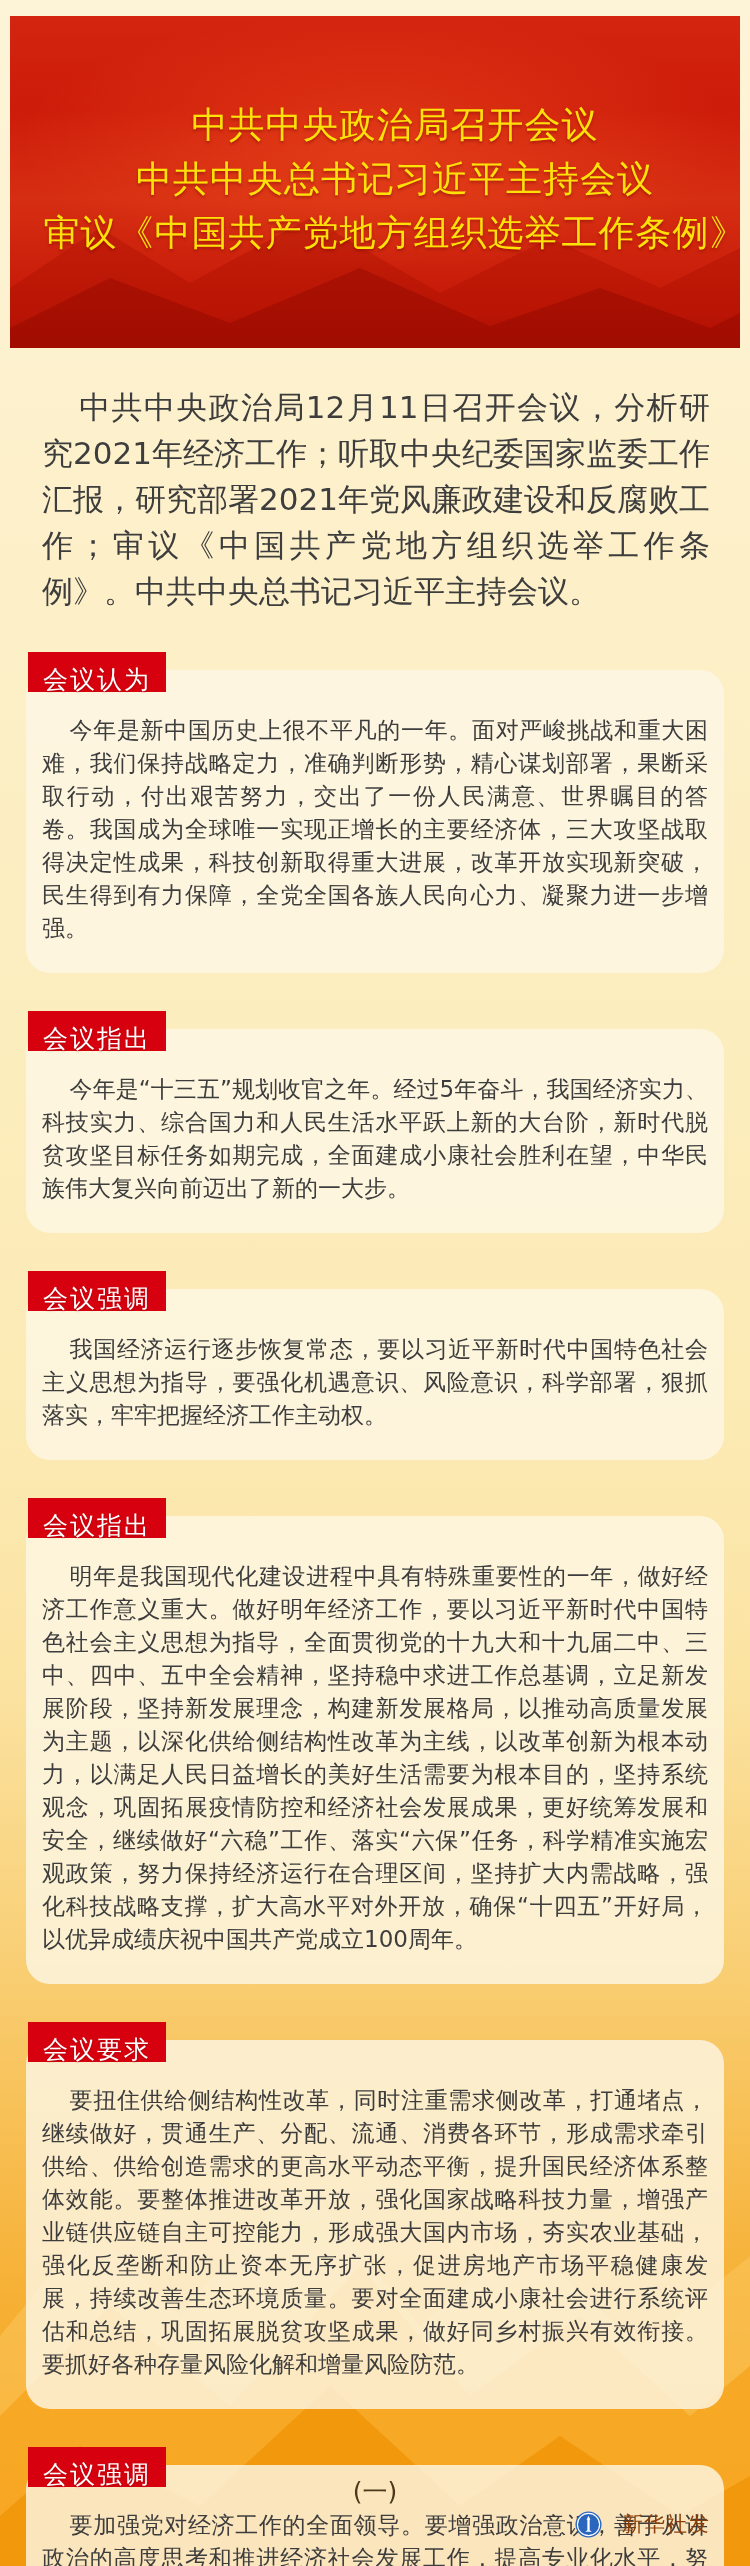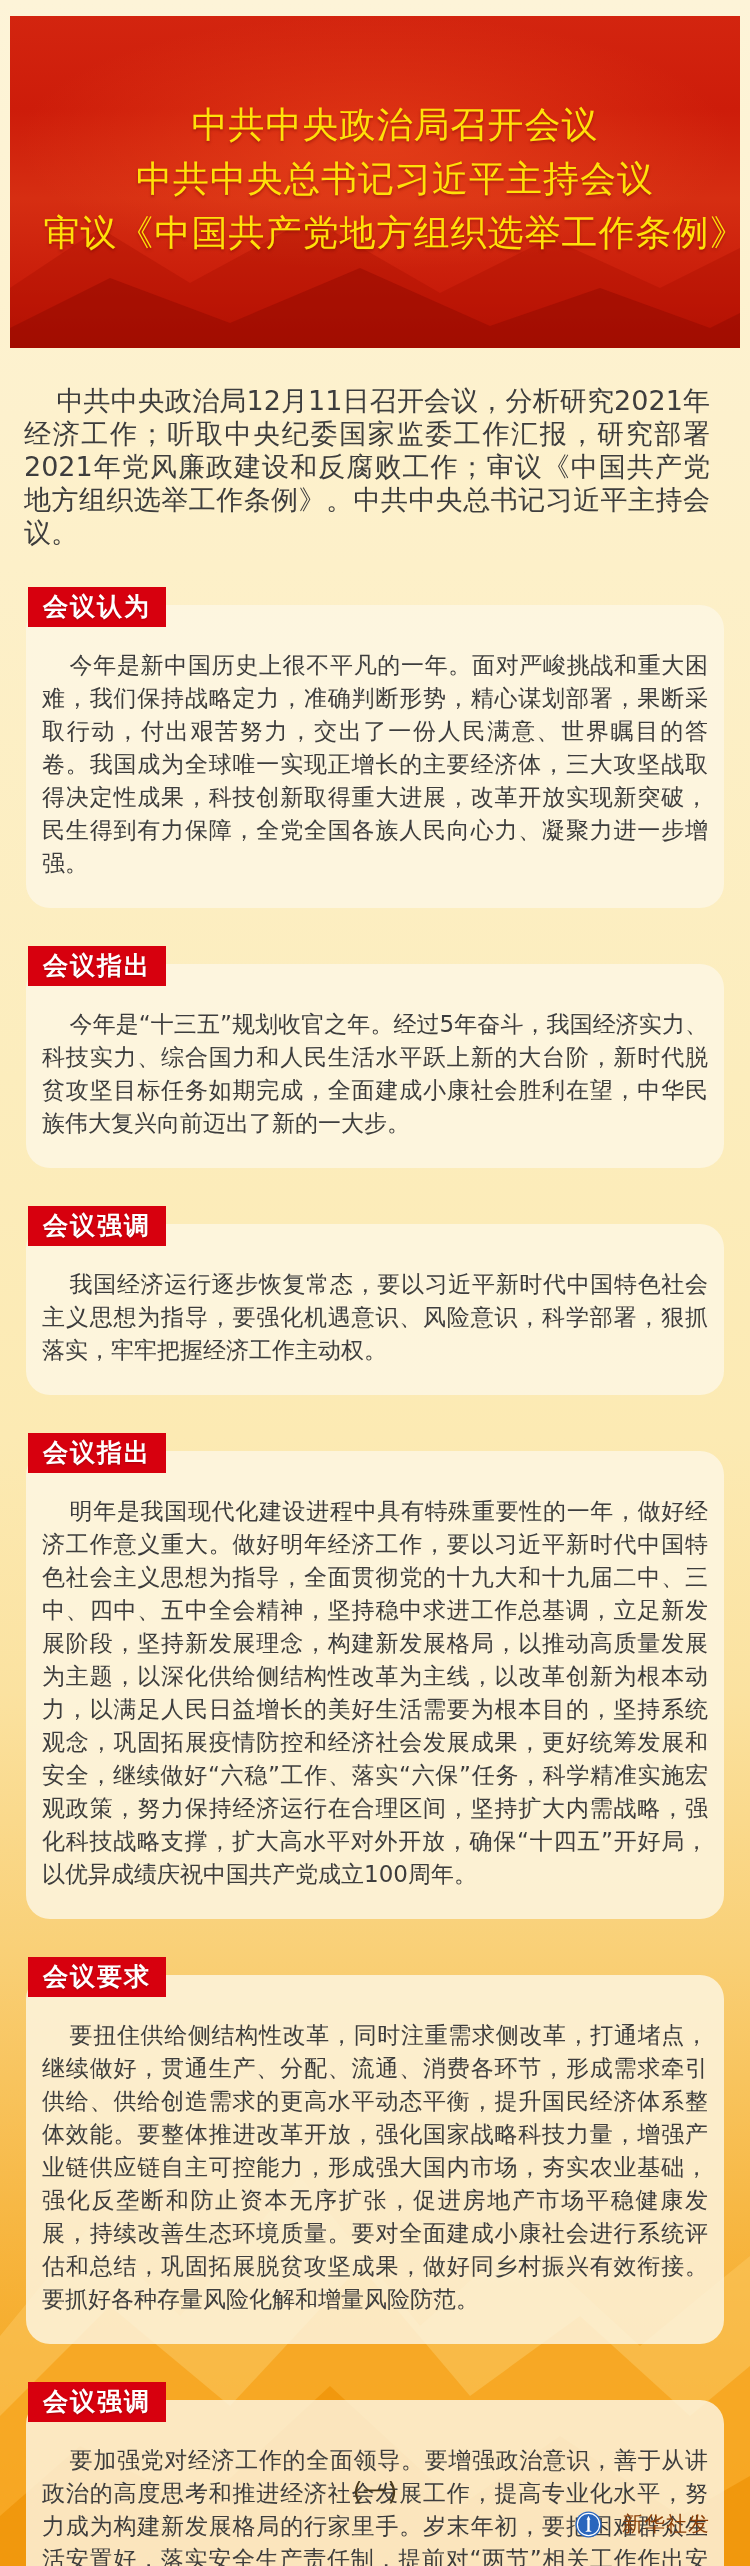--- a/index.html
+++ b/index.html
@@ -47,40 +47,40 @@
     font-weight: normal;
     line-height: 54px;
     letter-spacing: 1px;
     white-space: nowrap;
     text-shadow: 0 2px 3px rgba(110,0,0,.45);
     margin-left: 40px;
   }
 
   
   .intro {
-    margin: 36px 40px 0 24px;
-    font-size: 27px;
-    line-height: 33px;
+    margin: 36px 40px 0 42px;
+    font-size: 31px;
+    line-height: 46px;
     color: #3d3d3d;
     text-align: justify;
     text-indent: 1.2em;
   }
 
   
   .section { margin-top: 38px; }
   .badge {
     display: inline-block;
     position: relative; z-index: 2;
     margin-left: 28px;
     height: 40px; line-height: 40px;
-    padding: 0 15px;
+    padding: 8px 15px;
     background: #d7000e;
     color: #ffffff;
     font-size: 25px;
-    font-weight: bold;
+    font-weight: normal;
     letter-spacing: 2px;
     text-shadow: 0 1px 2px rgba(90,0,0,.35);
   }
   .card {
     position: relative; z-index: 1;
     margin: -22px 26px 0;
     background: rgba(253,247,228,.82);
     padding: 44px 16px 28px;
     border-radius: 24px;
   }

